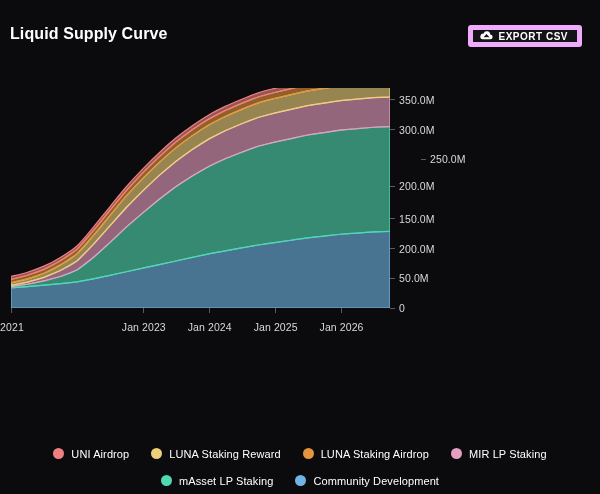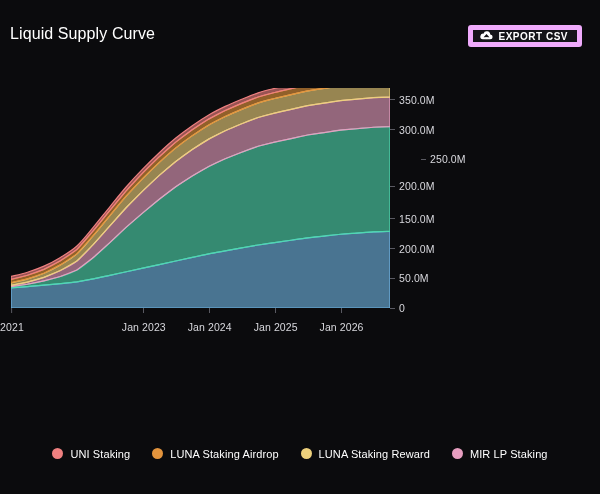--- a/index.html
+++ b/index.html
@@ -24,21 +24,21 @@
   .header {
     position: absolute;
     top: 0; left: 0; right: 0;
     height: 68px;
   }
   .title {
     position: absolute;
     left: 10px;
     top: 25px;
     font-size: 16px;
-    font-weight: 400;
+    font-weight: 700;
     letter-spacing: 0.1px;
     color: #ffffff;
     white-space: nowrap;
   }
   .export-btn {
     position: absolute;
     right: 18px;
     top: 25px;
     height: 22px;
     box-sizing: border-box;
@@ -238,30 +238,40 @@
         <div class="xtick" style="left: 274.652px;"><span class="tickmark"></span><span class="ticklabel">Jan 2025</span></div>
         <div class="xtick" style="left: 340.565px;"><span class="tickmark"></span><span class="ticklabel">Jan 2026</span></div>
       </div>
 
   </div>
 
   <div class="legend">
     <div class="legend-row" id="legend-row-1">
         <div class="legend-item">
           <span class="legend-dot" style="background: rgb(239, 128, 128);"></span>
-          <span class="legend-label">UNI Staking</span>
+          <span class="legend-label">UNI Airdrop</span>
+        </div>
+        <div class="legend-item">
+          <span class="legend-dot" style="background: rgb(237, 208, 124);"></span>
+          <span class="legend-label">LUNA Staking Reward</span>
         </div>
         <div class="legend-item">
           <span class="legend-dot" style="background: rgb(227, 148, 61);"></span>
           <span class="legend-label">LUNA Staking Airdrop</span>
         </div>
         <div class="legend-item">
-          <span class="legend-dot" style="background: rgb(237, 208, 124);"></span>
-          <span class="legend-label">LUNA Staking Reward</span>
-        </div>
-        <div class="legend-item">
           <span class="legend-dot" style="background: rgb(231, 158, 192);"></span>
           <span class="legend-label">MIR LP Staking</span>
         </div>
       </div>
+    <div class="legend-row" id="legend-row-2">
+        <div class="legend-item">
+          <span class="legend-dot" style="background: rgb(79, 217, 176);"></span>
+          <span class="legend-label">mAsset LP Staking</span>
+        </div>
+        <div class="legend-item">
+          <span class="legend-dot" style="background: rgb(111, 180, 228);"></span>
+          <span class="legend-label">Community Development</span>
+        </div>
+      </div>
   </div>
 
 </div>
 
 </body></html>

